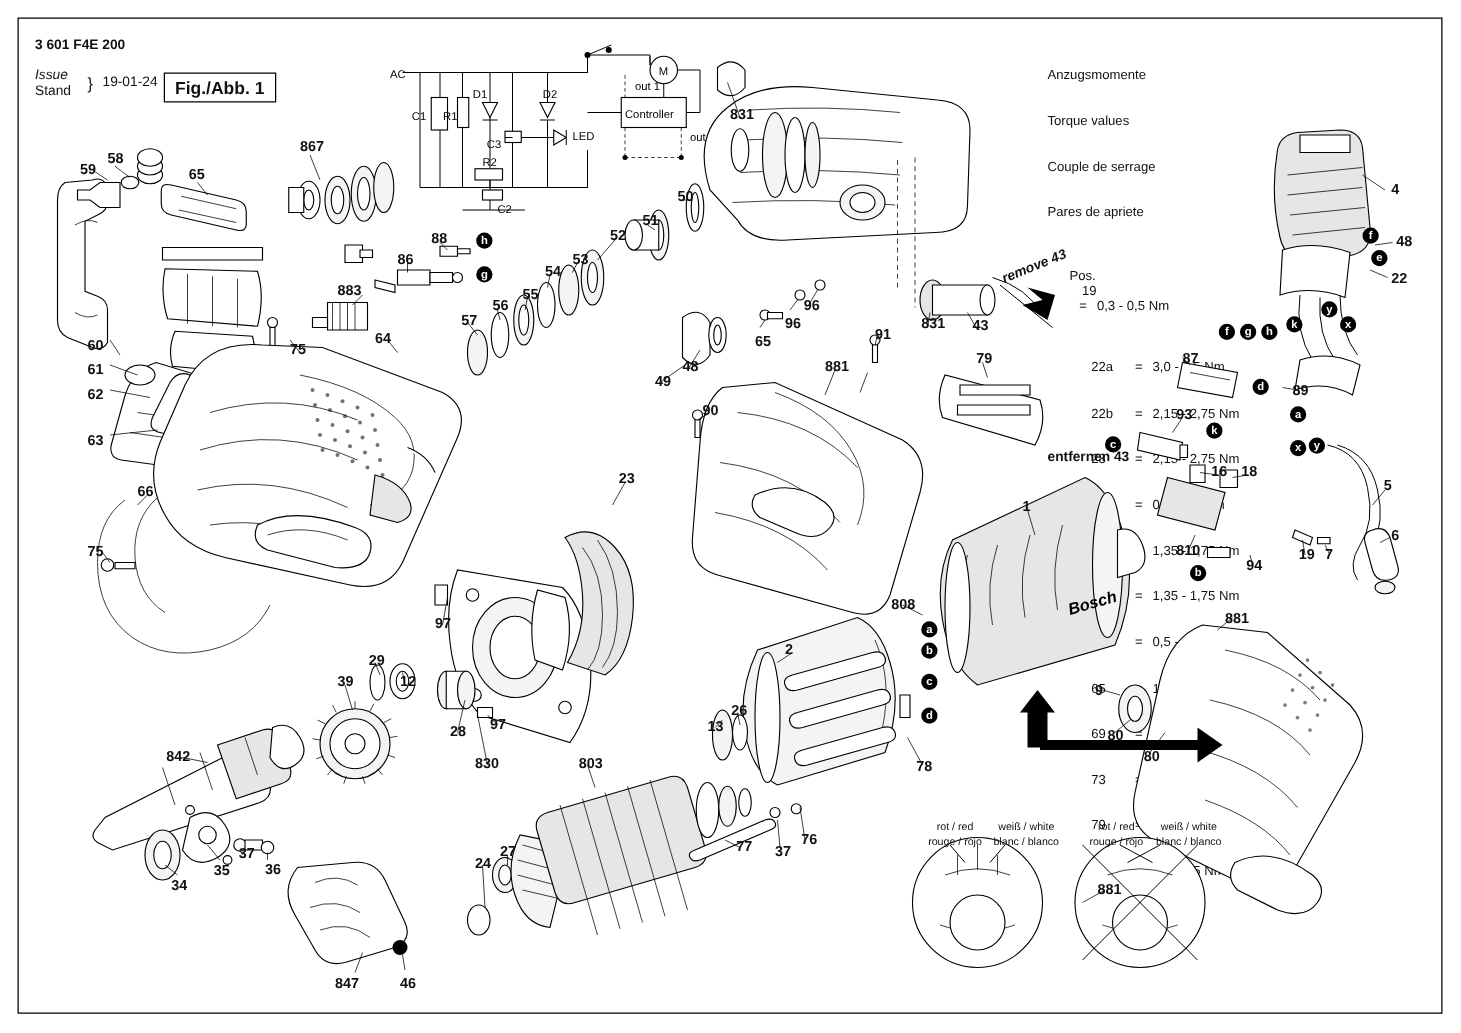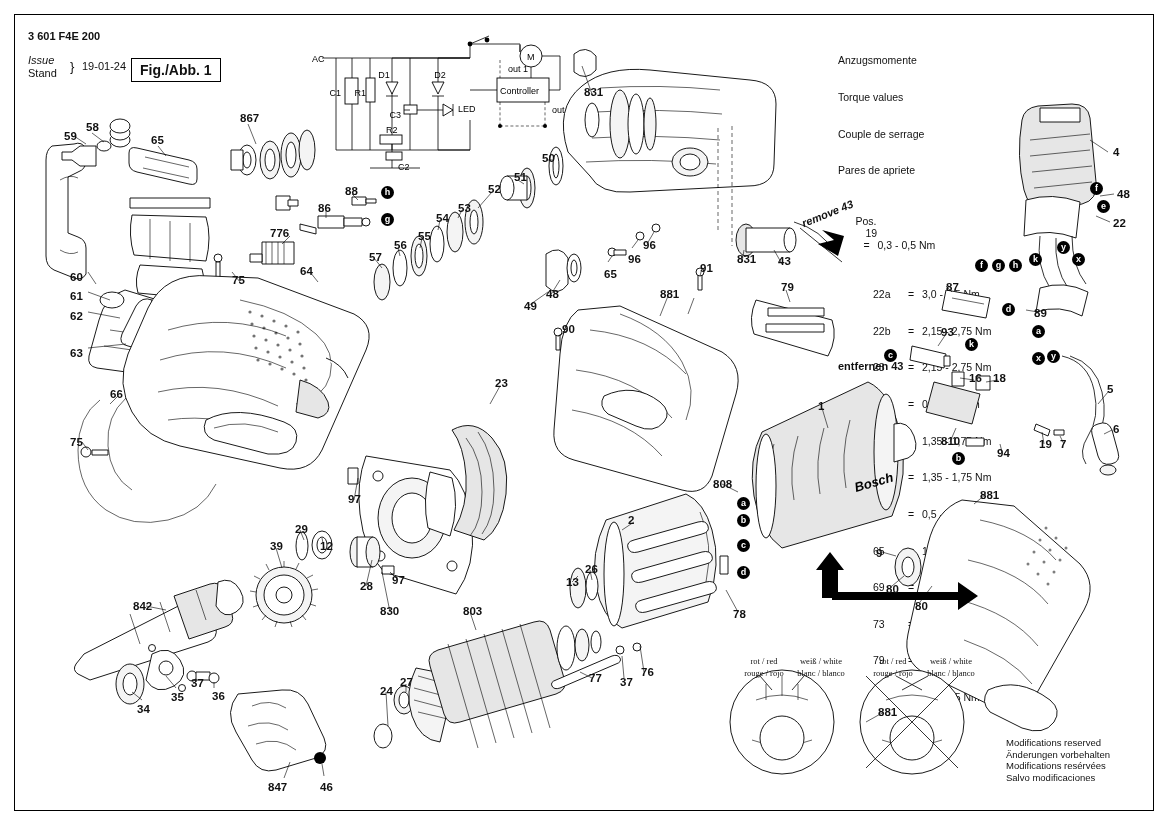--- a/index.html
+++ b/index.html
@@ -17,21 +17,21 @@
   svg{position:absolute;left:0;top:0;width:1169px;height:826px;overflow:visible;}
   .ln{stroke:#000;fill:none;stroke-width:0.8;}
   .thin{stroke:#000;fill:none;stroke-width:0.6;}
   .part{fill:#fff;stroke:#000;stroke-width:0.9;}
   .partl{fill:#f4f4f4;stroke:#000;stroke-width:0.9;}
   .partd{fill:#e6e6e6;stroke:#000;stroke-width:0.9;}
   .blk{fill:#000;}
   .note{position:absolute;font-size:10.5px;font-weight:bold;line-height:12.5px;white-space:pre;}
   .note2{position:absolute;font-size:9.5px;line-height:11.5px;white-space:pre;}
   .circuit text{font-size:9px;font-family:"Liberation Sans", sans-serif;}
-  .wirelbl{position:absolute;font-size:8.5px;line-height:10px;text-align:center;font-family:Liberation Serif, serif;}
+  .wirelbl{position:absolute;font-size:8.5px;line-height:10px;text-align:center;}
 </style>
 </head>
 <body>
 
 <div id="sheet">
   <div id="frame"></div>
 
   <div class="hdr b" style="left:28px;top:30px;font-weight:bold;">3 601 F4E 200</div>
   <div class="hdr" style="left:28px;top:54px;font-style:italic;">Issue</div>
   <div class="hdr" style="left:28px;top:67px;">Stand</div>
@@ -516,21 +516,21 @@
 
   <div class="num" style="left:64px;top:130px">59</div>
   <div class="num" style="left:86px;top:121px">58</div>
   <div class="num" style="left:151px;top:134px">65</div>
   <div class="num" style="left:240px;top:112px">867</div>
   <div class="num" style="left:70px;top:271px">60</div>
   <div class="num" style="left:70px;top:290px">61</div>
   <div class="num" style="left:70px;top:310px">62</div>
   <div class="num" style="left:70px;top:347px">63</div>
   <div class="num" style="left:232px;top:274px">75</div>
-  <div class="num" style="left:270px;top:227px">776</div>
+  <div class="num" style="left:270px;top:227px">883</div>
   <div class="num" style="left:318px;top:202px">86</div>
   <div class="num" style="left:345px;top:185px">88</div>
   <div class="num" style="left:300px;top:265px">64</div>
   <div class="num" style="left:369px;top:251px">57</div>
   <div class="num" style="left:394px;top:239px">56</div>
   <div class="num" style="left:418px;top:230px">55</div>
   <div class="num" style="left:436px;top:212px">54</div>
   <div class="num" style="left:458px;top:202px">53</div>
   <div class="num" style="left:488px;top:183px">52</div>
   <div class="num" style="left:514px;top:171px">51</div>
@@ -623,17 +623,13 @@
 
   <div class="wirelbl" style="left:733px;top:656px;width:62px;">rot / red</div>
   <div class="wirelbl" style="left:733px;top:668px;width:62px;">rouge / rojo</div>
   <div class="wirelbl" style="left:786px;top:656px;width:70px;">weiß / white</div>
   <div class="wirelbl" style="left:786px;top:668px;width:70px;">blanc / blanco</div>
   <div class="wirelbl" style="left:862px;top:656px;width:62px;">rot / red</div>
   <div class="wirelbl" style="left:862px;top:668px;width:62px;">rouge / rojo</div>
   <div class="wirelbl" style="left:916px;top:656px;width:70px;">weiß / white</div>
   <div class="wirelbl" style="left:916px;top:668px;width:70px;">blanc / blanco</div>
 
-  <div class="note2" style="left:1006px;top:737px;">Modifications reserved
-Änderungen vorbehalten
-Modifications resérvées
-Salvo modificaciones</div>
 </div>
 
 </body></html>

